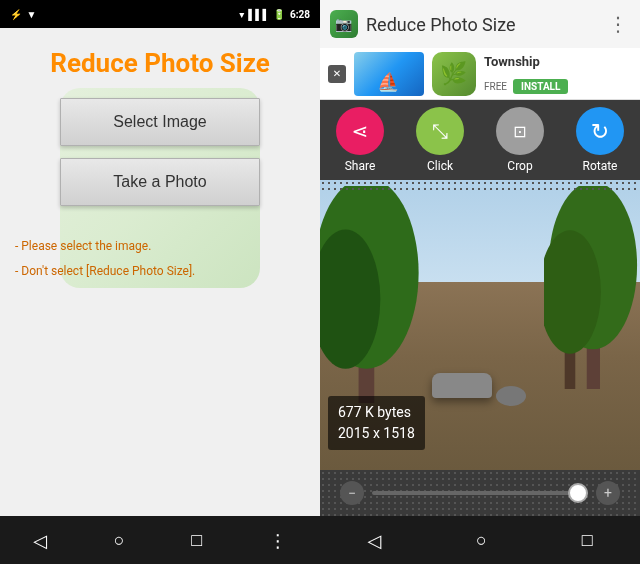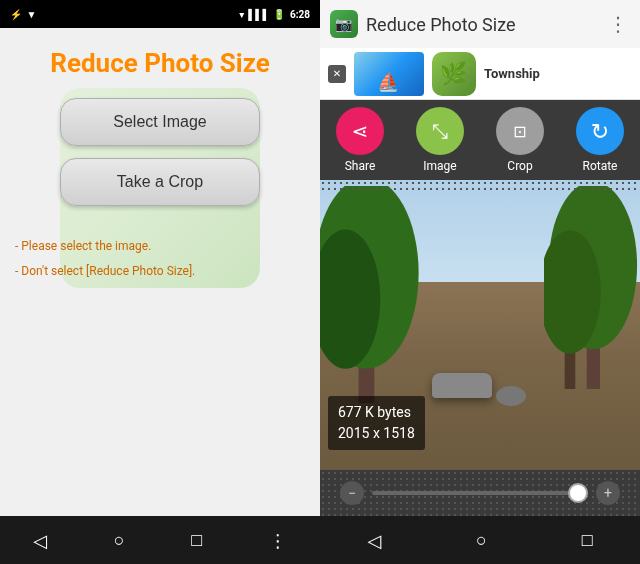--- a/index.html
+++ b/index.html
@@ -78,21 +78,21 @@
       border-radius: 20px;
       opacity: 0.5;
       z-index: 0;
     }
 
     .btn-select, .btn-photo {
       width: 200px;
       padding: 14px 0;
       background: linear-gradient(to bottom, #e8e8e8, #d0d0d0);
       border: 1px solid #b0b0b0;
-      border-radius: 16px;
+      border-radius: 1px;
       font-size: 16px;
       color: #333;
       text-align: center;
       cursor: pointer;
       margin-bottom: 12px;
       position: relative;
       z-index: 1;
       box-shadow: 0 2px 4px rgba(0,0,0,0.2);
     }
 
@@ -444,21 +444,21 @@
       <span class="status-time">6:28</span>
     </div>
   </div>
 
   <div class="app-content-left">
     <div class="logo-bg"></div>
 
     <div class="app-title-left">Reduce Photo Size</div>
 
     <button class="btn-select">Select Image</button>
-    <button class="btn-select btn-photo">Take a Crop</button>
+    <button class="btn-select btn-photo">Take a Photo</button>
 
     <div class="instructions">
       <div class="instruction-line">- Please select the image.</div>
       <div class="instruction-line">- Don't select [Reduce Photo Size].</div>
     </div>
   </div>
 
   <div class="nav-bar-left">
     <span class="nav-icon">◁</span>
     <span class="nav-icon">○</span>
@@ -480,35 +480,39 @@
   <div class="ad-banner">
     <div class="ad-close">✕</div>
     <div class="ad-image">
       <span class="ad-image-boat">⛵</span>
     </div>
     <div class="ad-game-icon">
       <span>🌿</span>
     </div>
     <div class="ad-info">
       <span class="ad-game-name">Township</span>
+      <div class="ad-install-row">
+        <span class="ad-free">FREE</span>
+        <span class="ad-install-btn">INSTALL</span>
+      </div>
     </div>
   </div>
 
   <div class="action-buttons-row">
     <div class="action-btn">
       <div class="action-btn-circle btn-share">
         <span style="color:#fff;font-size:20px;">⋖</span>
       </div>
       <span class="action-btn-label">Share</span>
     </div>
     <div class="action-btn">
       <div class="action-btn-circle btn-reduce">
         <span style="color:#fff;font-size:20px;">⤡</span>
       </div>
-      <span class="action-btn-label">Image</span>
+      <span class="action-btn-label">Click</span>
     </div>
     <div class="action-btn">
       <div class="action-btn-circle btn-crop">
         <span style="color:#fff;font-size:16px;">⊡</span>
       </div>
       <span class="action-btn-label">Crop</span>
     </div>
     <div class="action-btn">
       <div class="action-btn-circle btn-rotate">
         <span style="color:#fff;font-size:22px;">↻</span>

